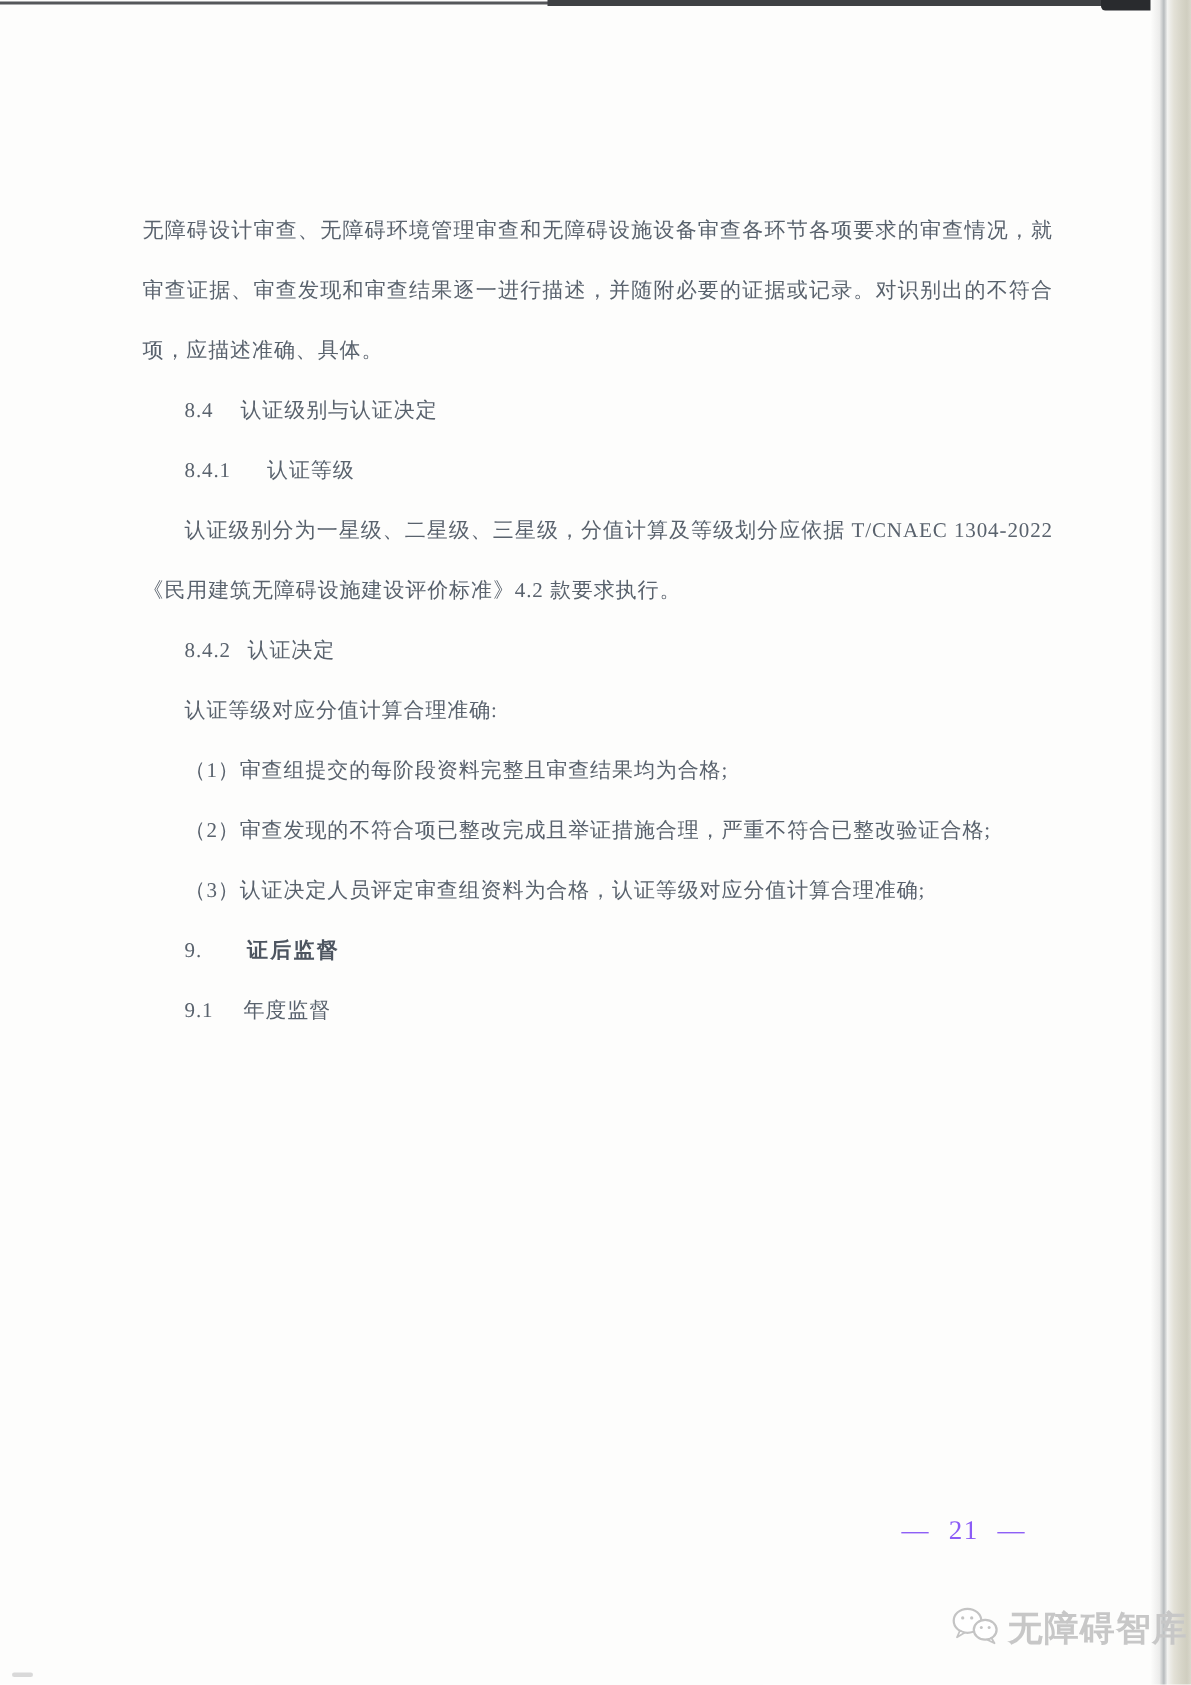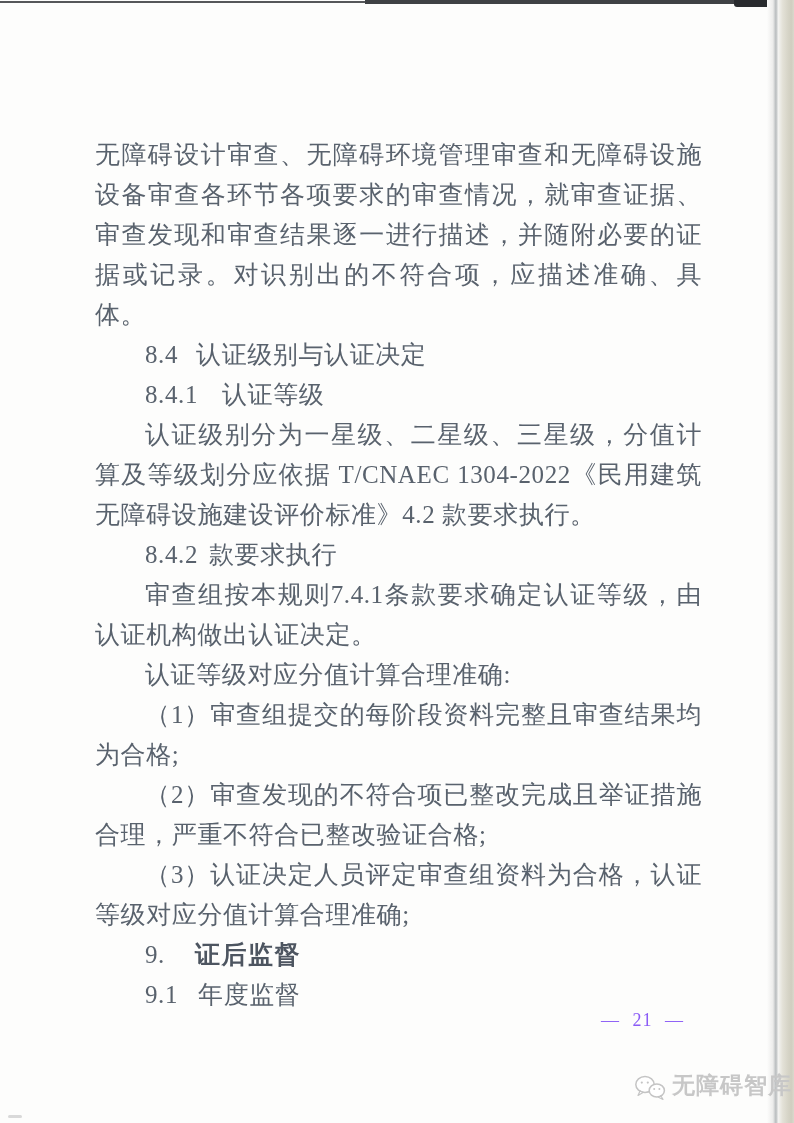--- a/index.html
+++ b/index.html
@@ -49,21 +49,21 @@
       #e3e1d7 58%,
       #d6d4c7 78%,
       #d0cec0 90%,
       #dad8cc 100%);
   }
   .content {
     position: absolute;
     left: 95px;
     top: 135px;
     width: 607px;
-    font-size: 25px;
+    font-size: 14px;
     letter-spacing: 0.6px;
     line-height: 40px;
     color: #59626d;
   }
   .para {
     margin: 0;
     text-align: justify;
     text-align-last: left;
     text-indent: 2em;
   }
@@ -92,21 +92,21 @@
     color: #8b5cf6;
     letter-spacing: 1px;
     word-spacing: 7px;
     white-space: nowrap;
   }
   .watermark {
     position: absolute;
     left: 634px;
     top: 1070px;
     display: flex;
-    align-items: flex-end;
+    align-items: flex-start;
     gap: 6px;
   }
   .watermark-text {
     font-size: 23px;
     color: #c7c7c7;
     letter-spacing: 1px;
     font-weight: 600;
     white-space: nowrap;
     font-family: "Liberation Sans", "DejaVu Sans", sans-serif;
   }
@@ -137,24 +137,23 @@
       <span class="h-num">8.4</span><span class="h-title">认证级别与认证决定</span>
     </div>
 
     <div class="heading h841">
       <span class="h-num">8.4.1</span><span class="h-title">认证等级</span>
     </div>
 
     <p class="para">认证级别分为一星级、二星级、三星级，分值计算及等级划分应依据 T/CNAEC 1304-2022《民用建筑无障碍设施建设评价标准》4.2 款要求执行。</p>
 
     <div class="heading h842">
-      <span class="h-num">8.4.2</span><span class="h-title">款要求执行</span>
+      <span class="h-num">8.4.2</span><span class="h-title">认证决定</span>
     </div>
 
-    <p class="para">审查组按本规则7.4.1条款要求确定认证等级，由认证机构做出认证决定。</p>
 
     <p class="para">认证等级对应分值计算合理准确:</p>
 
     <p class="para">（1）审查组提交的每阶段资料完整且审查结果均为合格;</p>
 
     <p class="para">（2）审查发现的不符合项已整改完成且举证措施合理，严重不符合已整改验证合格;</p>
 
     <p class="para">（3）认证决定人员评定审查组资料为合格，认证等级对应分值计算合理准确;</p>
 
 

